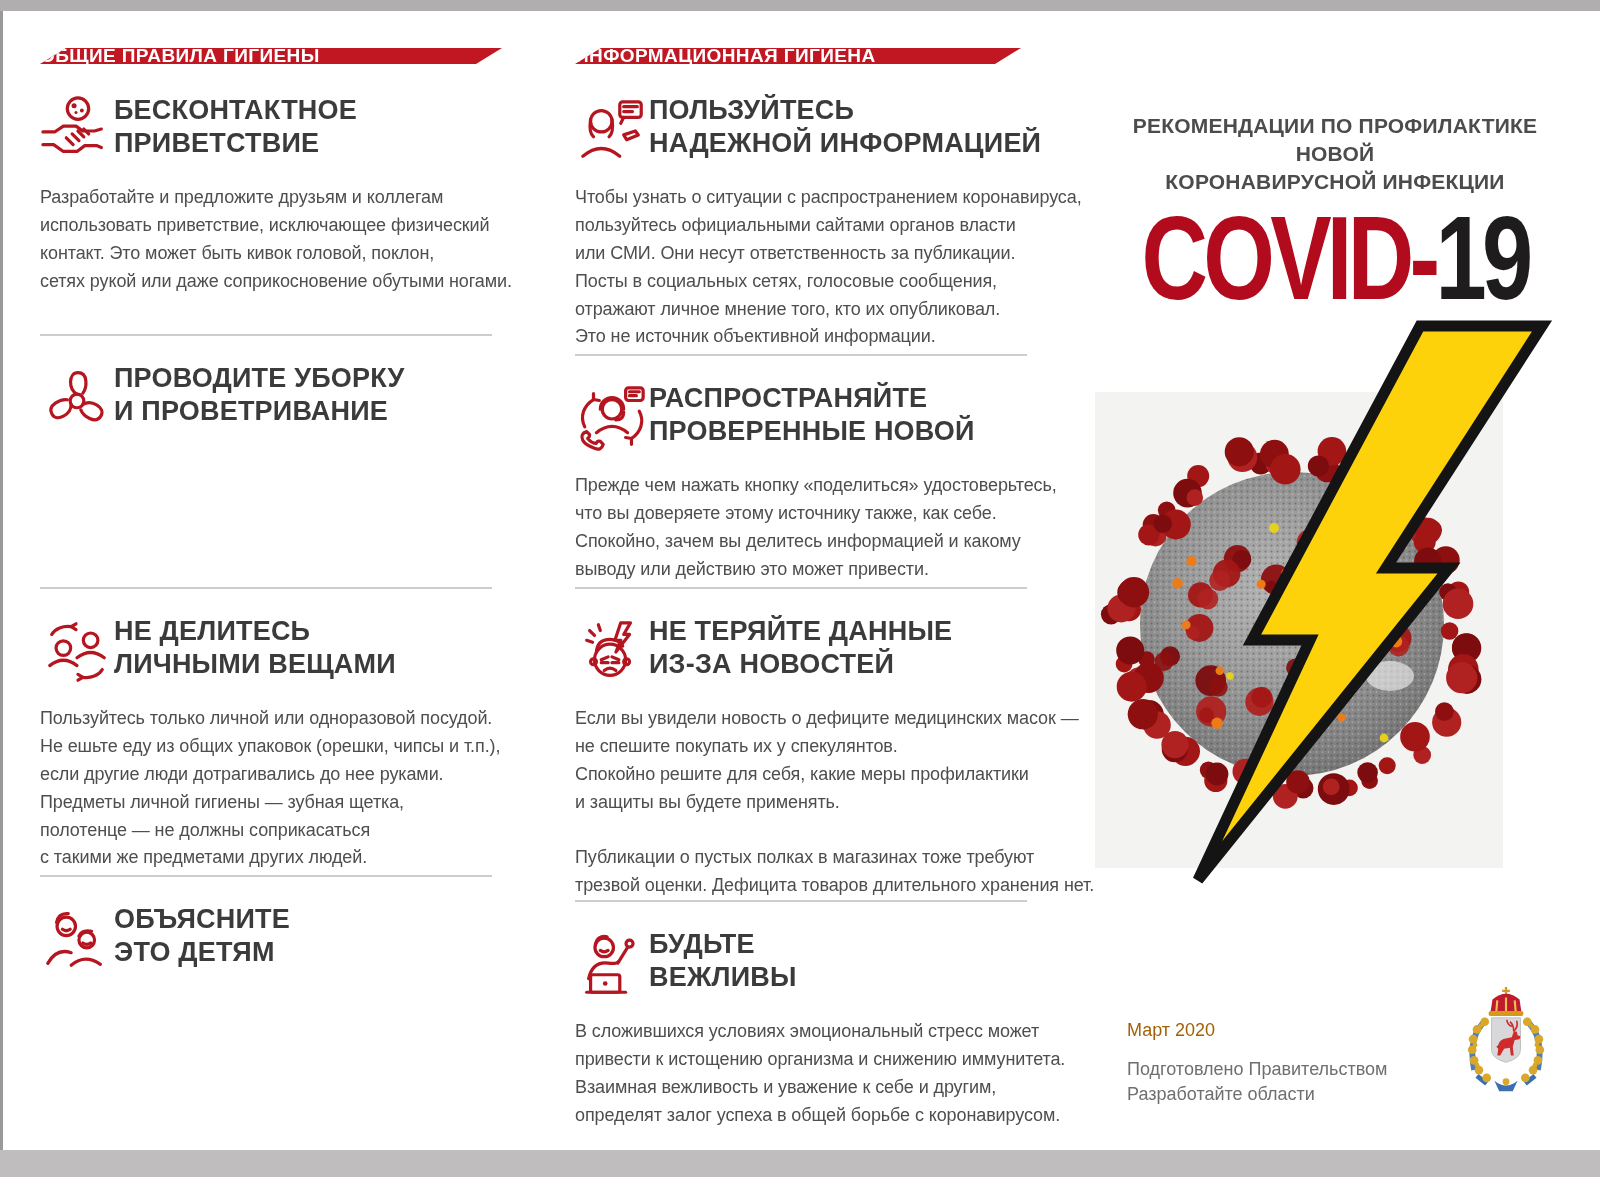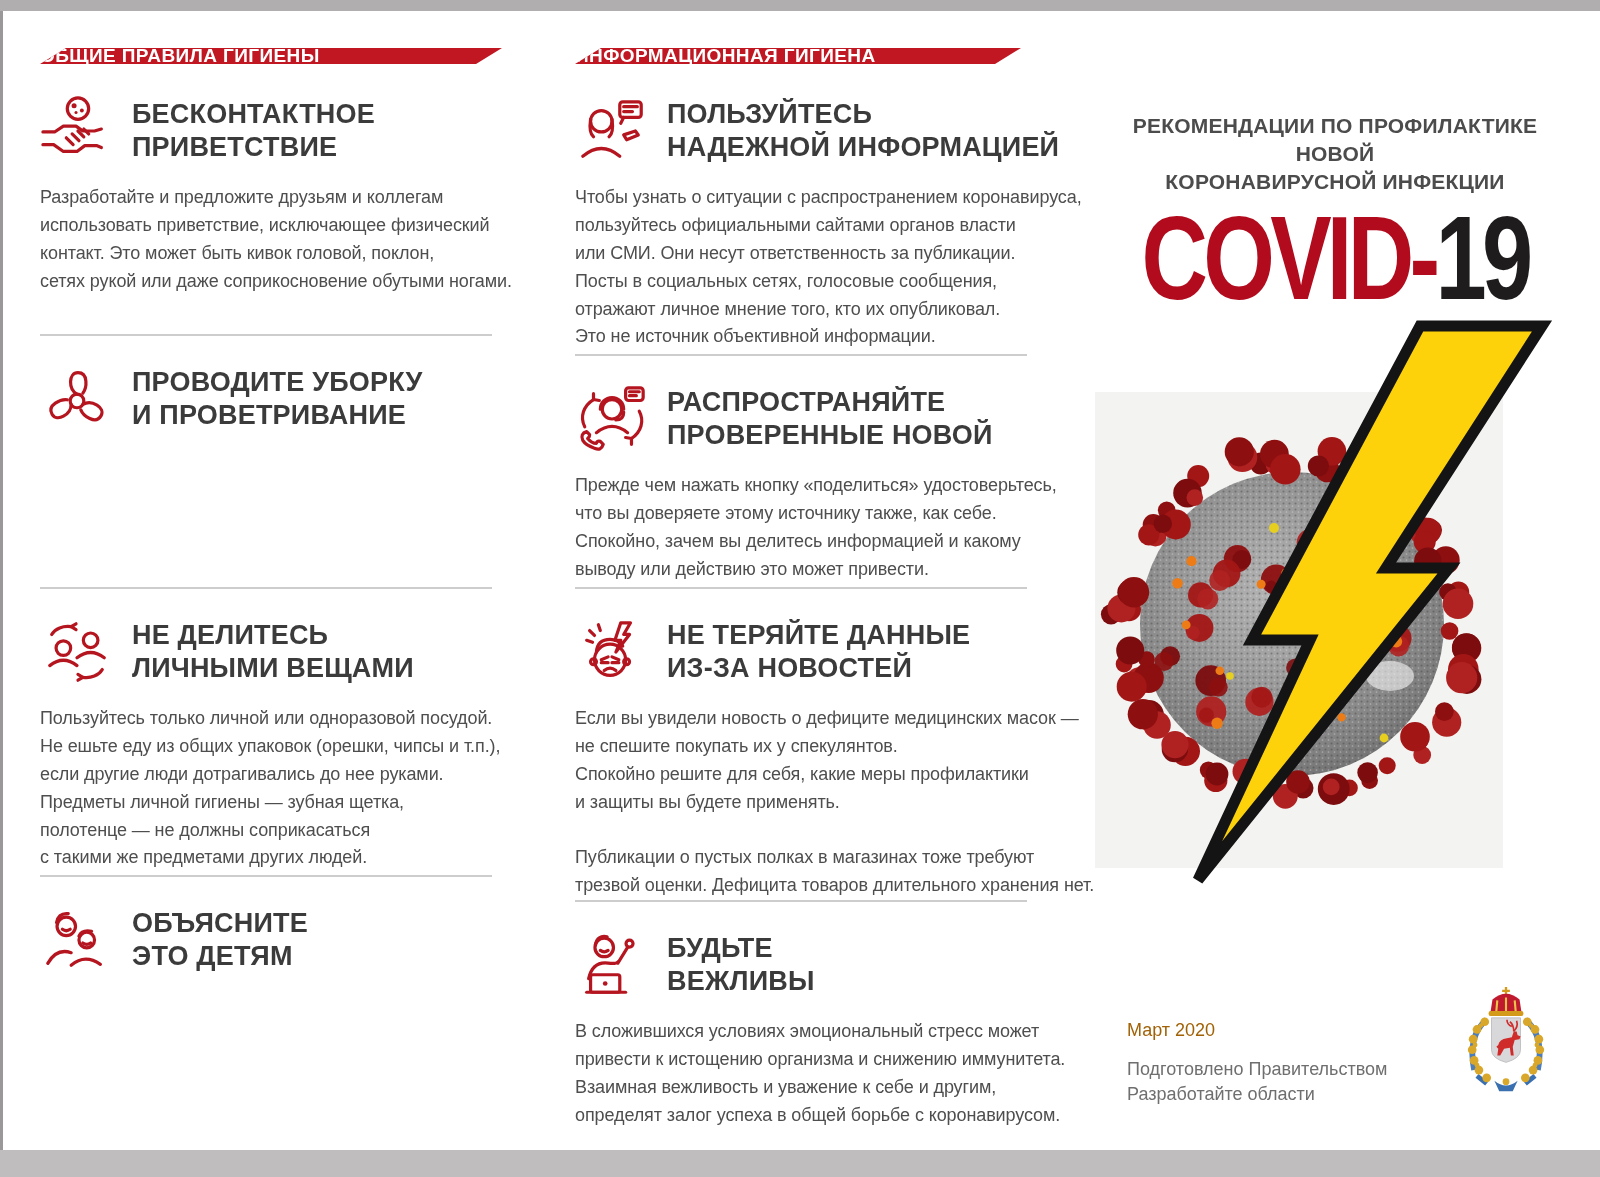--- a/index.html
+++ b/index.html
@@ -13,21 +13,21 @@
   .col-1{left:40px;width:522px;}
   .col-2{left:575px;width:505px;}
 
   .banner{height:16px;background:#c11722;color:#fff;display:flex;align-items:center;
           justify-content:flex-start;font-weight:bold;font-size:19px;letter-spacing:.4px;
           width:462px;clip-path:polygon(26px 0,100% 0,calc(100% - 26px) 100%,0 100%);}
   .col-2 .banner{width:446px;}
 
   .sections{margin-top:30px;}
   .sec{position:relative;}
-  .sec-head{display:flex;align-items:center;gap:18px;}
+  .sec-head{display:flex;align-items:flex-start;}
   .sec-icon{width:74px;height:74px;flex:0 0 74px;}
   .sec-icon svg{width:74px;height:74px;display:block;}
   .sec-title{margin:0;font-size:27px;line-height:1.22;color:#3b3b3b;
              white-space:pre-line;letter-spacing:.2px;font-weight:bold;}
   .sec-body{margin:16px 0 0;font-size:18px;line-height:1.55;color:#4e4e4e;
             white-space:pre;letter-spacing:-0.1px;}
   .divider{height:2px;background:#cdcdcd;width:452px;margin:0 0 26px;}
 
   .cover-head{position:absolute;left:1100px;top:112px;width:470px;text-align:center;}
   .kicker{font-size:21px;line-height:1.33;color:#4c4c4c;white-space:pre-line;

